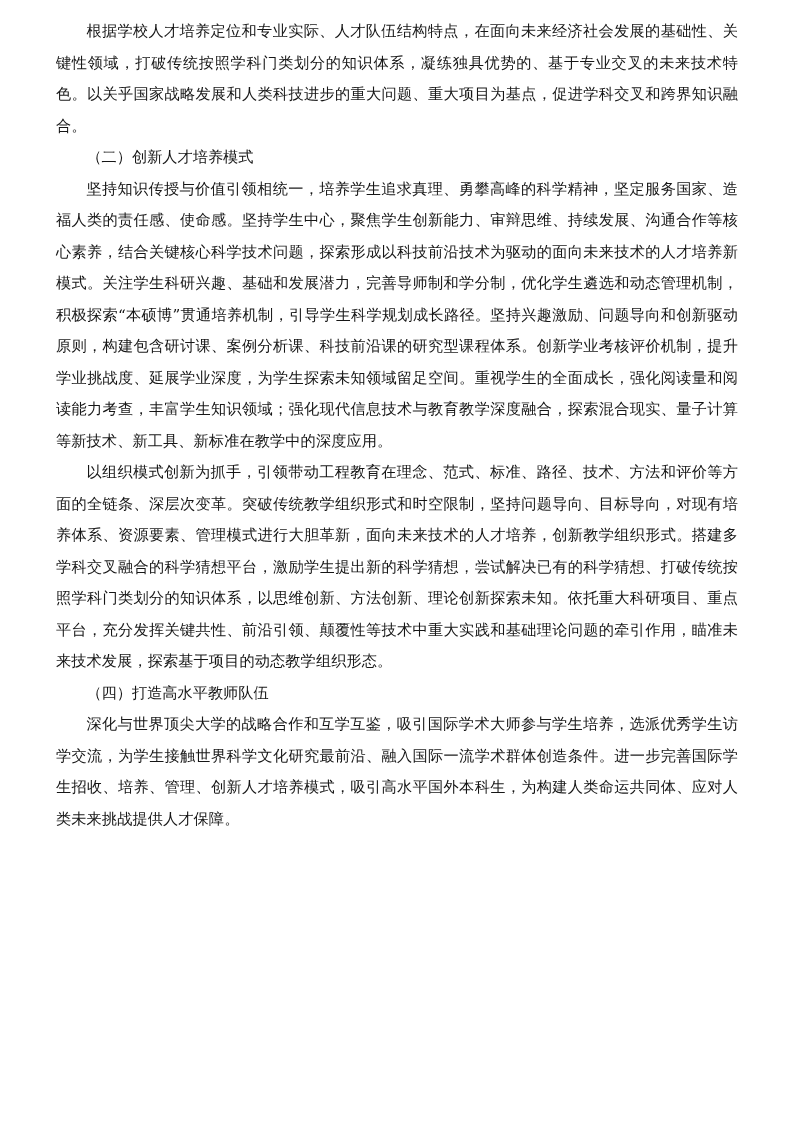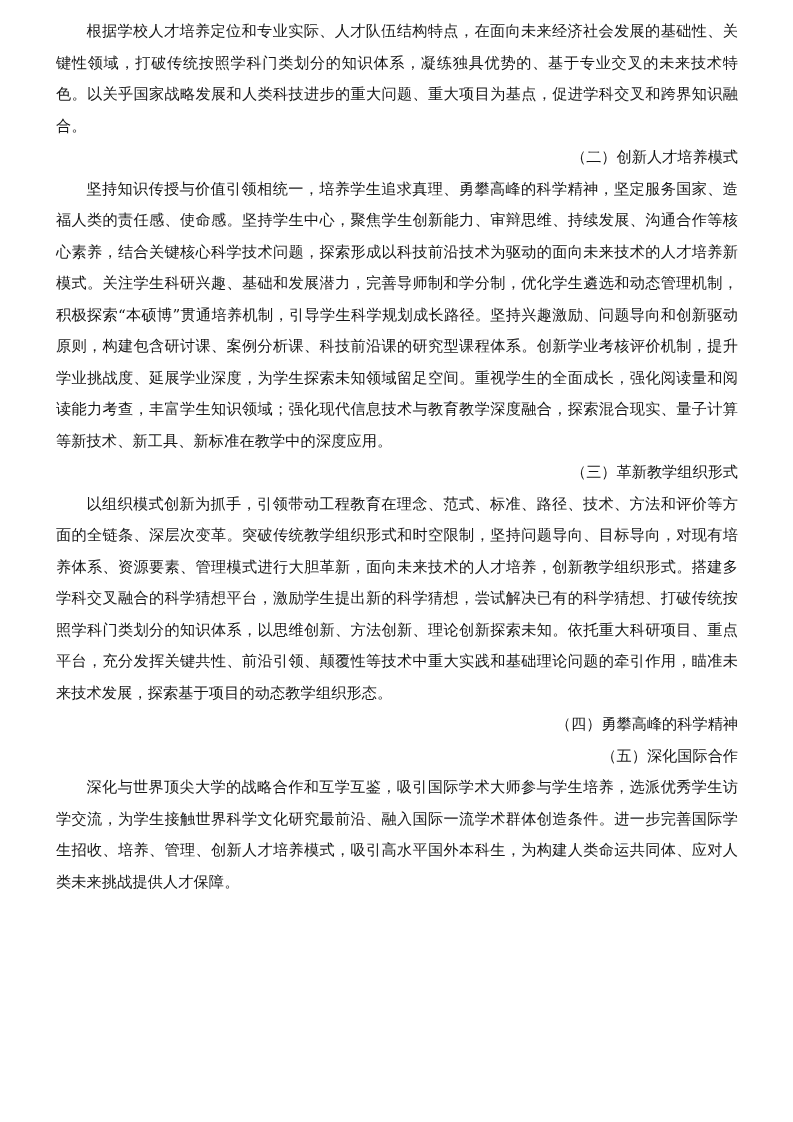--- a/index.html
+++ b/index.html
@@ -36,40 +36,38 @@
     color: #161616;
   }
   p.heading {
     margin: 0;
     font-size: 15.2px;
     line-height: 31.5px;
     text-indent: 2em;
     color: #161616;
     font-family: "DejaVu Serif", "Liberation Serif", serif;
   }
-  .gap-before-heading { margin-top: 26px; text-align: right; }
+  .gap-before-heading { margin-top: 26px; }
   .gap-after-heading { margin-top: 26px; }
 </style>
 </head>
 <body>
 
 <div class="page">
   <div class="doc-body">
 
     <p class="para">根据学校人才培养定位和专业实际、人才队伍结构特点，在面向未来经济社会发展的基础性、关键性领域，打破传统按照学科门类划分的知识体系，凝练独具优势的、基于专业交叉的未来技术特色。以关乎国家战略发展和人类科技进步的重大问题、重大项目为基点，促进学科交叉和跨界知识融合。</p>
 
     <p class="heading gap-before-heading">（二）创新人才培养模式</p>
 
     <p class="para gap-after-heading">坚持知识传授与价值引领相统一，培养学生追求真理、勇攀高峰的科学精神，坚定服务国家、造福人类的责任感、使命感。坚持学生中心，聚焦学生创新能力、审辩思维、持续发展、沟通合作等核心素养，结合关键核心科学技术问题，探索形成以科技前沿技术为驱动的面向未来技术的人才培养新模式。关注学生科研兴趣、基础和发展潜力，完善导师制和学分制，优化学生遴选和动态管理机制，积极探索“本硕博”贯通培养机制，引导学生科学规划成长路径。坚持兴趣激励、问题导向和创新驱动原则，构建包含研讨课、案例分析课、科技前沿课的研究型课程体系。创新学业考核评价机制，提升学业挑战度、延展学业深度，为学生探索未知领域留足空间。重视学生的全面成长，强化阅读量和阅读能力考查，丰富学生知识领域；强化现代信息技术与教育教学深度融合，探索混合现实、量子计算等新技术、新工具、新标准在教学中的深度应用。</p>
 
-    <p class="heading gap-before-heading">（三）革新教学组织形式</p>
 
     <p class="para gap-after-heading">以组织模式创新为抓手，引领带动工程教育在理念、范式、标准、路径、技术、方法和评价等方面的全链条、深层次变革。突破传统教学组织形式和时空限制，坚持问题导向、目标导向，对现有培养体系、资源要素、管理模式进行大胆革新，面向未来技术的人才培养，创新教学组织形式。搭建多学科交叉融合的科学猜想平台，激励学生提出新的科学猜想，尝试解决已有的科学猜想、打破传统按照学科门类划分的知识体系，以思维创新、方法创新、理论创新探索未知。依托重大科研项目、重点平台，充分发挥关键共性、前沿引领、颠覆性等技术中重大实践和基础理论问题的牵引作用，瞄准未来技术发展，探索基于项目的动态教学组织形态。</p>
 
-    <p class="heading gap-before-heading">（四）勇攀高峰的科学精神</p>
+    <p class="heading gap-before-heading">（四）打造高水平教师队伍</p>
 
 
-    <p class="heading gap-before-heading">（五）深化国际合作</p>
 
     <p class="para gap-after-heading">深化与世界顶尖大学的战略合作和互学互鉴，吸引国际学术大师参与学生培养，选派优秀学生访学交流，为学生接触世界科学文化研究最前沿、融入国际一流学术群体创造条件。进一步完善国际学生招收、培养、管理、创新人才培养模式，吸引高水平国外本科生，为构建人类命运共同体、应对人类未来挑战提供人才保障。</p>
 
   </div>
 </div>
 
 </body></html>

